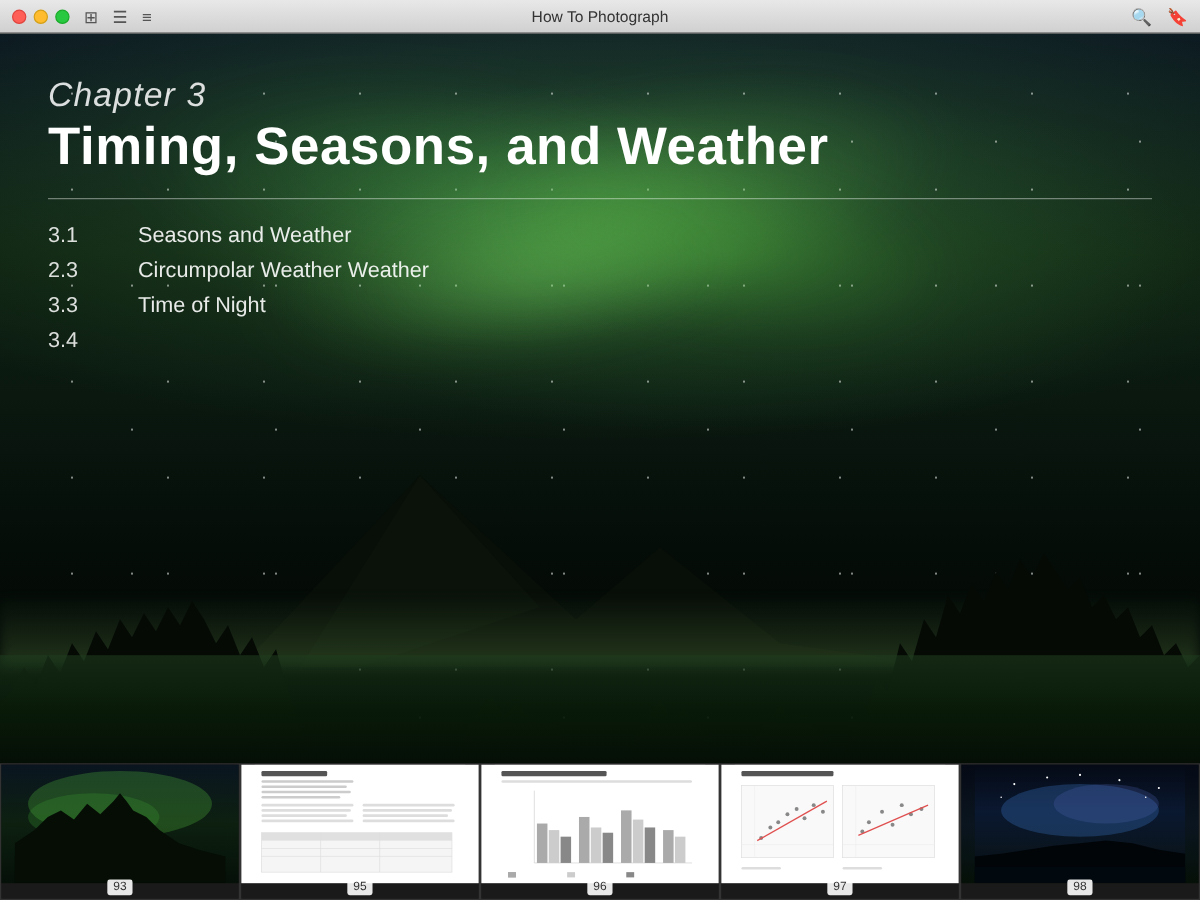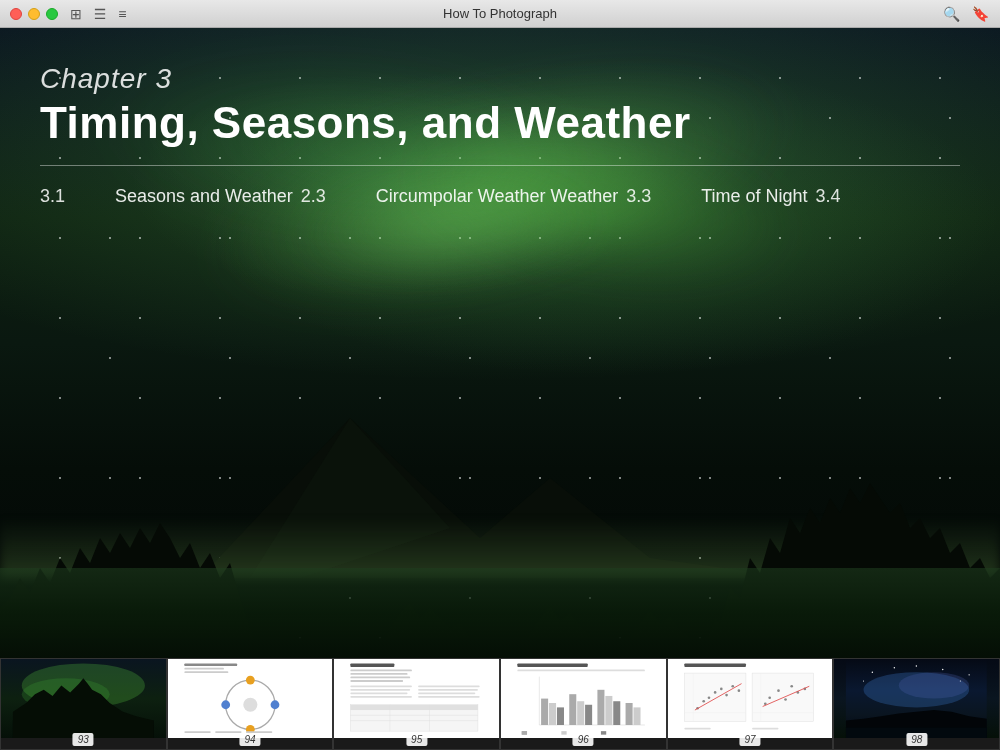--- a/index.html
+++ b/index.html
@@ -204,20 +204,21 @@
       margin-top: 18px;
       border: none;
       border-top: 1px solid rgba(255,255,255,0.4);
       width: 100%;
     }
 
     
     .toc-list {
       margin-top: 20px;
       display: flex;
+      flex-direction: column;
       gap: 8px;
     }
     .toc-item {
       display: flex;
       align-items: baseline;
       gap: 40px;
     }
     .toc-number {
       font-size: 18px;
       color: rgba(255,255,255,0.85);
@@ -225,27 +226,26 @@
       min-width: 35px;
     }
     .toc-title {
       font-size: 18px;
       color: rgba(255,255,255,0.9);
       font-weight: 400;
     }
 
     
     .thumbnail-strip {
-      height: 92px;
+      height: 114px;
       background: #1a1a1a;
       display: flex;
       align-items: stretch;
       gap: 0;
       overflow: hidden;
-      font-style: italic;
     }
 
     .thumb-item {
       flex: 1;
       position: relative;
       overflow: hidden;
       border: 1px solid #333;
     }
 
     .thumb-page-num {
@@ -414,44 +414,20 @@
           <rect width="160" height="90" fill="url(#aurora93)"></rect>
           <ellipse cx="80" cy="30" rx="70" ry="25" fill="rgba(80,180,60,0.3)"></ellipse>
           <ellipse cx="60" cy="40" rx="50" ry="18" fill="rgba(60,160,50,0.25)"></ellipse>
           <rect x="0" y="70" width="160" height="20" fill="#030808"></rect>
           <polygon points="0,90 0,60 15,50 25,40 35,35 45,42 55,30 65,38 75,28 80,22 85,28 90,35 100,40 110,50 125,60 140,65 160,70 160,90" fill="#050d05"></polygon>
         </svg>
       </div>
       <div class="thumb-page-num">93</div>
     </div>
 
-    <div class="thumb-item">
-      <div class="thumb-content thumb-94">
-        <svg width="100%" height="100%" viewBox="0 0 160 90" xmlns="http://www.w3.org/2000/svg">
-          <rect width="160" height="90" fill="white"></rect>
-
-          <rect x="5" y="5" width="60" height="3" fill="#888" rx="1"></rect>
-          <rect x="5" y="10" width="45" height="2" fill="#ccc" rx="1"></rect>
-          <rect x="5" y="14" width="50" height="2" fill="#ccc" rx="1"></rect>
-
-          <circle cx="80" cy="52" r="28" fill="none" stroke="#aaa" stroke-width="1.5"></circle>
-          <circle cx="80" cy="52" r="8" fill="#ddd"></circle>
-
-          <circle cx="80" cy="24" r="5" fill="#e8a020"></circle>
-          <circle cx="108" cy="52" r="5" fill="#5080d0"></circle>
-          <circle cx="80" cy="80" r="5" fill="#e8a020"></circle>
-          <circle cx="52" cy="52" r="5" fill="#5080d0"></circle>
-
-          <rect x="5" y="82" width="30" height="2" fill="#ccc" rx="1"></rect>
-          <rect x="40" y="82" width="30" height="2" fill="#ccc" rx="1"></rect>
-          <rect x="75" y="82" width="30" height="2" fill="#ccc" rx="1"></rect>
-        </svg>
-      </div>
-      <div class="thumb-page-num">94</div>
-    </div>
 
     <div class="thumb-item">
       <div class="thumb-content thumb-95">
         <svg width="100%" height="100%" viewBox="0 0 160 90" xmlns="http://www.w3.org/2000/svg">
           <rect width="160" height="90" fill="white"></rect>
           <rect x="5" y="5" width="50" height="4" fill="#555" rx="1"></rect>
           <rect x="5" y="12" width="70" height="2" fill="#ccc" rx="1"></rect>
           <rect x="5" y="16" width="65" height="2" fill="#ccc" rx="1"></rect>
           <rect x="5" y="20" width="68" height="2" fill="#ccc" rx="1"></rect>
           <rect x="5" y="24" width="60" height="2" fill="#ccc" rx="1"></rect>

